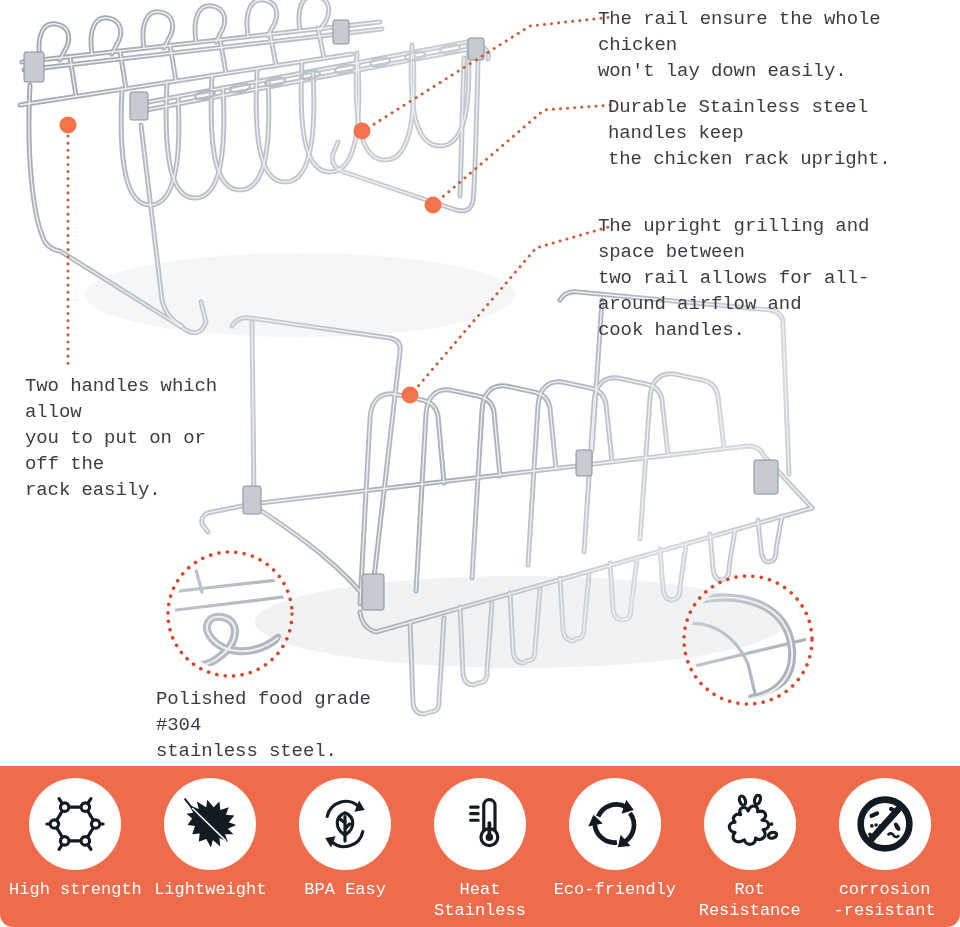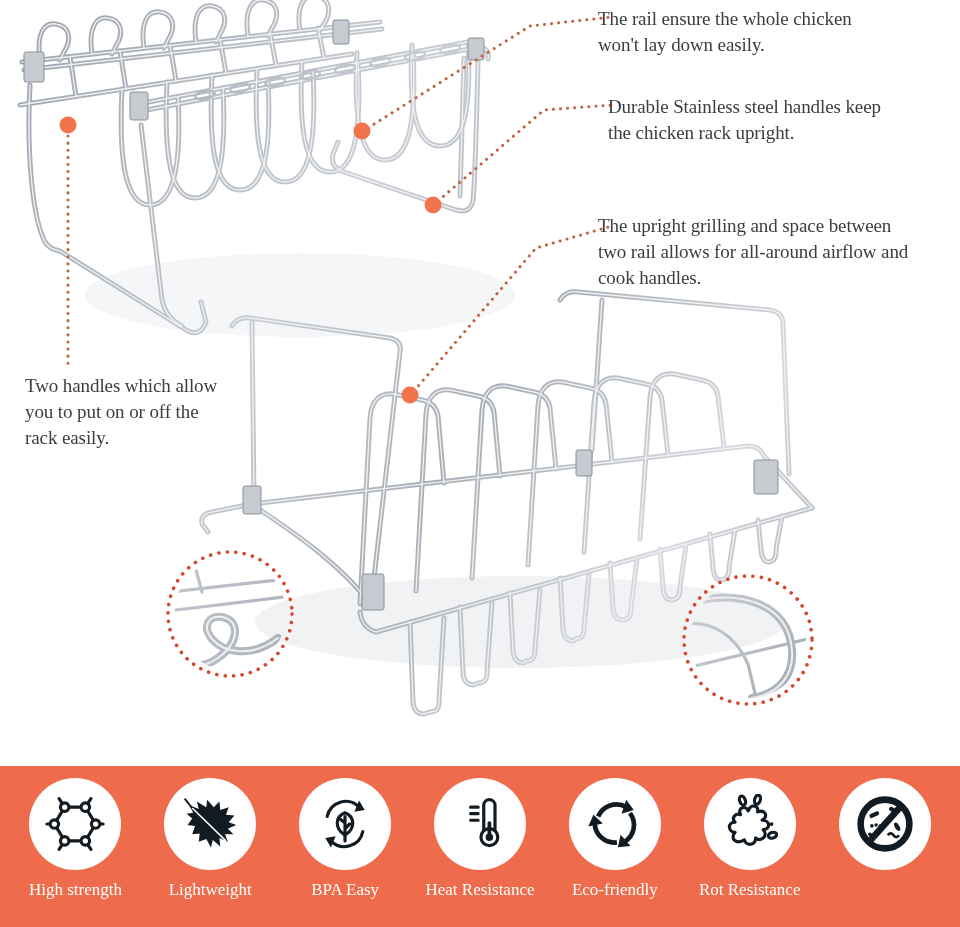--- a/index.html
+++ b/index.html
@@ -1,36 +1,36 @@
 <!DOCTYPE html>
 <html><head>
 <meta charset="utf-8">
 <style>
   html,body{margin:0;padding:0;background:#ffffff;}
   #stage{position:relative;width:960px;height:927px;background:#ffffff;overflow:hidden;
-         font-family:Liberation Serif, serif;}
+         font-family:Liberation Mono, monospace;border-radius:13px;}
   #art{position:absolute;left:0;top:0;}
   .callout{position:absolute;color:#3A3D41;font-size:19px;line-height:26px;
            white-space:pre-line;letter-spacing:-0.1px;}
   
   .wmain{fill:none;stroke:url(#steel);stroke-width:5;stroke-linecap:round;stroke-linejoin:round;}
   .wlite{fill:none;stroke:#eef0f2;stroke-width:1.4;stroke-linecap:round;stroke-linejoin:round;}
   .wk7{fill:none;stroke:url(#steel);stroke-width:8;stroke-linecap:round;}
   .wk7h{fill:none;stroke:#eef0f2;stroke-width:2;stroke-linecap:round;}
   .wk3{fill:none;stroke:url(#steel);stroke-width:3.2;stroke-linecap:round;}
   .wk2{fill:none;stroke:url(#steel);stroke-width:2.2;}
   .bracket{fill:#c6cbd1;stroke:#8a9099;stroke-width:1;}
   .leader{fill:none;stroke:#C4623F;stroke-width:3;stroke-linecap:round;
           stroke-dasharray:0.1 7;}
   .dotcirc{fill:none;stroke:#D6482B;stroke-width:3.6;stroke-linecap:round;
            stroke-dasharray:0.1 8.4;}
   .cdot{fill:#F3744C;}
   
   .band{position:absolute;left:0;top:766px;width:960px;height:161px;background:#EE6C4B;
-        display:flex;justify-content:flex-end;align-items:flex-start;
+        display:flex;justify-content:center;align-items:flex-start;
         padding:12px 8px 0 8px;box-sizing:border-box;}
   .feature{flex:1 1 0;text-align:center;min-width:0;}
   .fcircle{width:92px;height:92px;border-radius:50%;background:#ffffff;margin:0 auto;
            display:flex;align-items:center;justify-content:center;}
   .ficon{width:60px;height:60px;display:block;}
   .flabel{margin-top:9px;color:#ffffff;font-size:17px;line-height:21px;white-space:pre-line;}
   .ic{fill:none;stroke:#131B22;stroke-width:3.4;stroke-linecap:round;stroke-linejoin:round;}
   .icf{fill:#131B22;stroke:none;}
   .icw{fill:#ffffff;stroke:#131B22;stroke-width:3.4;}
 </style>
@@ -190,20 +190,22 @@
   <div class="callout" style="left:598px;top:6px;width:310px;">The rail ensure the whole chicken
 won't lay down easily.</div>
   <div class="callout" style="left:598px;top:94px;width:320px;margin-left:10px;">Durable Stainless steel handles keep
 the chicken rack upright.</div>
   <div class="callout" style="left:598px;top:213px;width:330px;">The upright grilling and space between
 two rail allows for all-around airflow and
 cook handles.</div>
   <div class="callout" style="left:25px;top:373px;width:220px;">Two handles which allow
 you to put on or off the
 rack easily.</div>
+  <div class="callout" style="left:156px;top:686px;width:270px;">Polished food grade #304
+stainless steel.</div>
 
   <div class="band">
       <div class="feature">
         <div class="fcircle">
           <svg class="ficon" viewBox="0 0 64 64">
             <use href="#sym-molecule"></use>
           </svg>
         </div>
         <div class="flabel">High strength</div>
       </div>
@@ -222,21 +224,21 @@
           </svg>
         </div>
         <div class="flabel">BPA Easy</div>
       </div>
       <div class="feature">
         <div class="fcircle">
           <svg class="ficon" viewBox="0 0 64 64">
             <use href="#sym-thermometer"></use>
           </svg>
         </div>
-        <div class="flabel">Heat Resistance</div>
+        <div class="flabel">Heat Stainless</div>
       </div>
       <div class="feature">
         <div class="fcircle">
           <svg class="ficon" viewBox="0 0 64 64">
             <use href="#sym-recycle"></use>
           </svg>
         </div>
         <div class="flabel">Eco-friendly</div>
       </div>
       <div class="feature">
@@ -246,20 +248,22 @@
           </svg>
         </div>
         <div class="flabel">Rot Resistance</div>
       </div>
       <div class="feature">
         <div class="fcircle">
           <svg class="ficon" viewBox="0 0 64 64">
             <use href="#sym-no-bacteria"></use>
           </svg>
         </div>
+        <div class="flabel">corrosion
+-resistant</div>
       </div>
     </div>
 
   <svg width="0" height="0" style="position:absolute" aria-hidden="true">
     <defs>
       <symbol id="sym-molecule" viewBox="0 0 64 64">
         <path class="ic" d="M 10,32 L 21,14 L 43,14 L 54,32 L 43,50 L 21,50 Z"></path>
         <path class="ic" d="M 10,32 L 2,32 M 54,32 L 62,32 M 21,14 L 15,5 M 43,14 L 49,5 M 21,50 L 15,59 M 43,50 L 49,59"></path>
         <circle class="icw" cx="10" cy="32" r="4.5"></circle>
           <circle class="icw" cx="54" cy="32" r="4.5"></circle>

